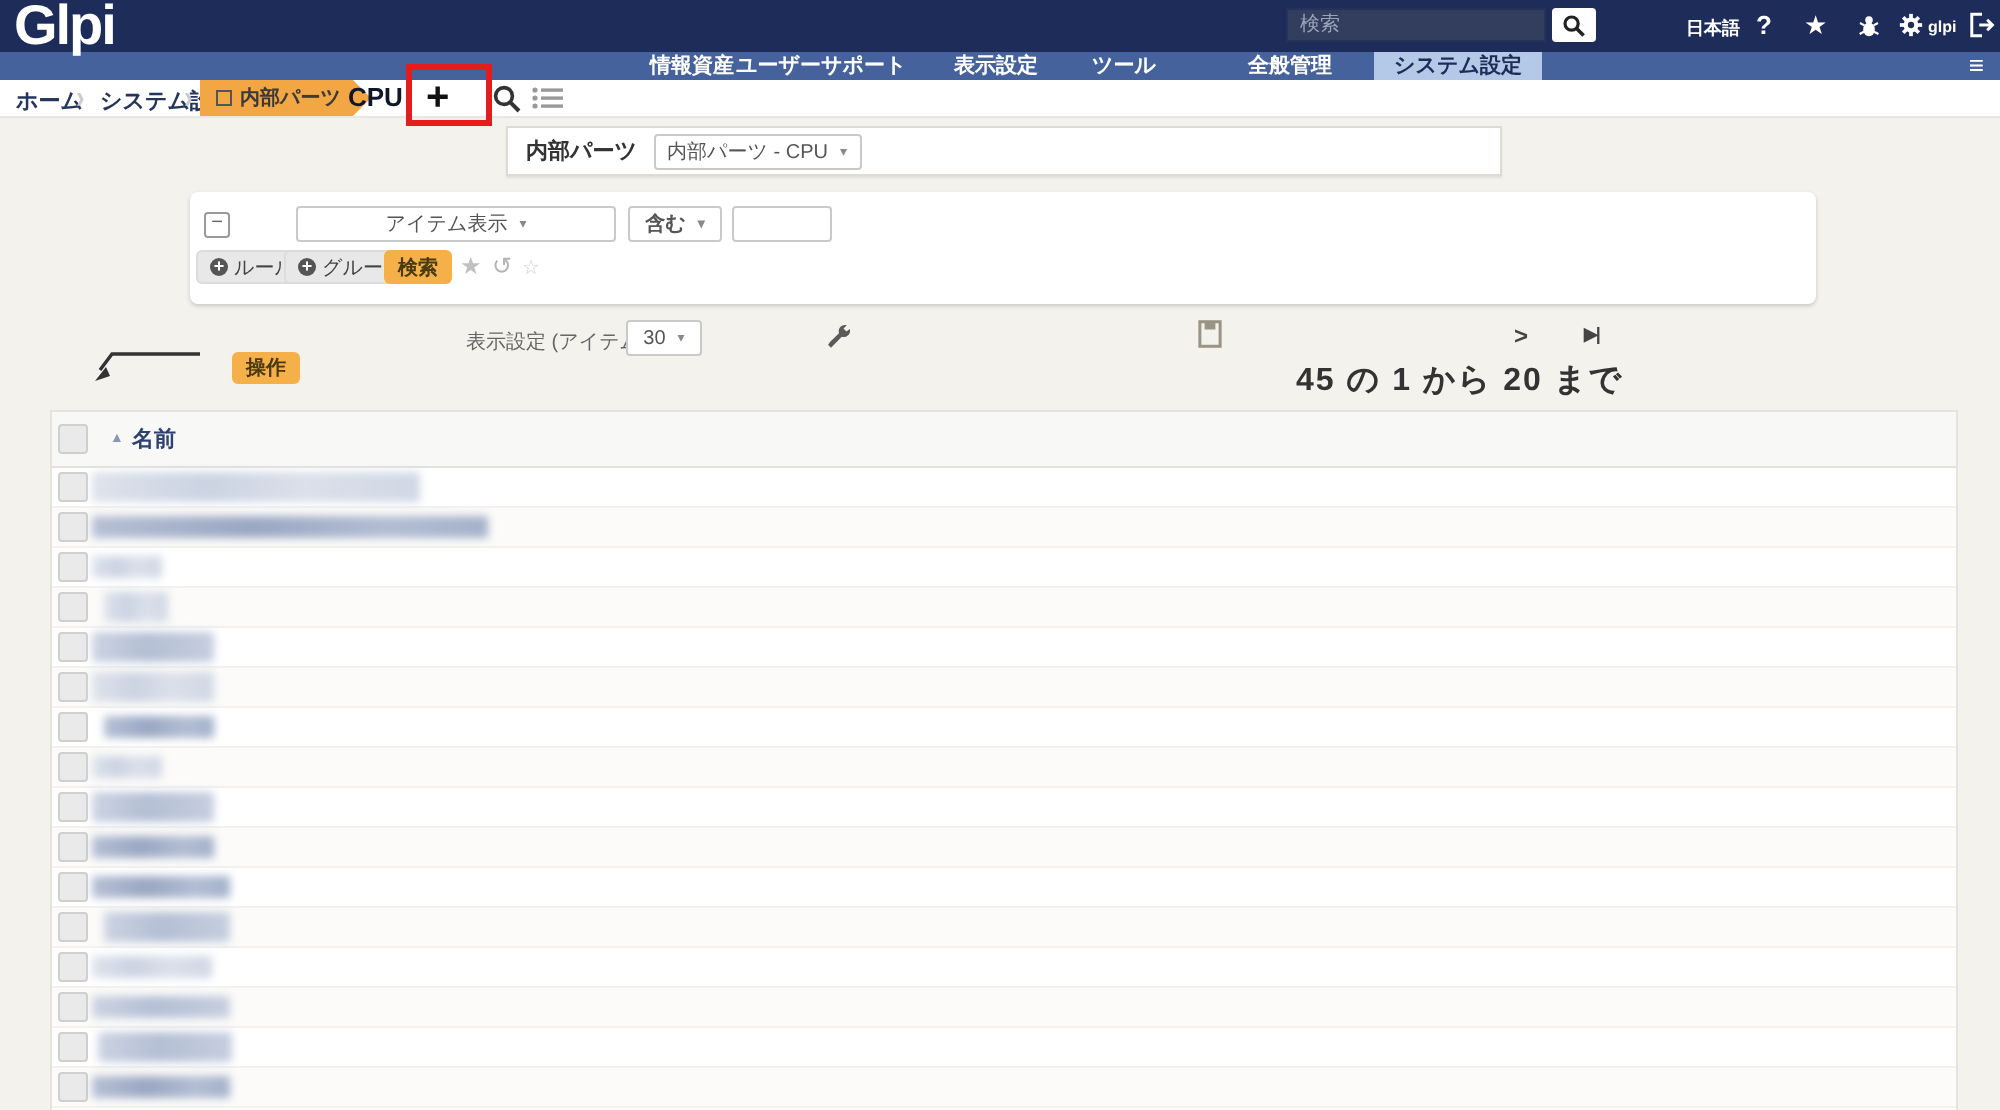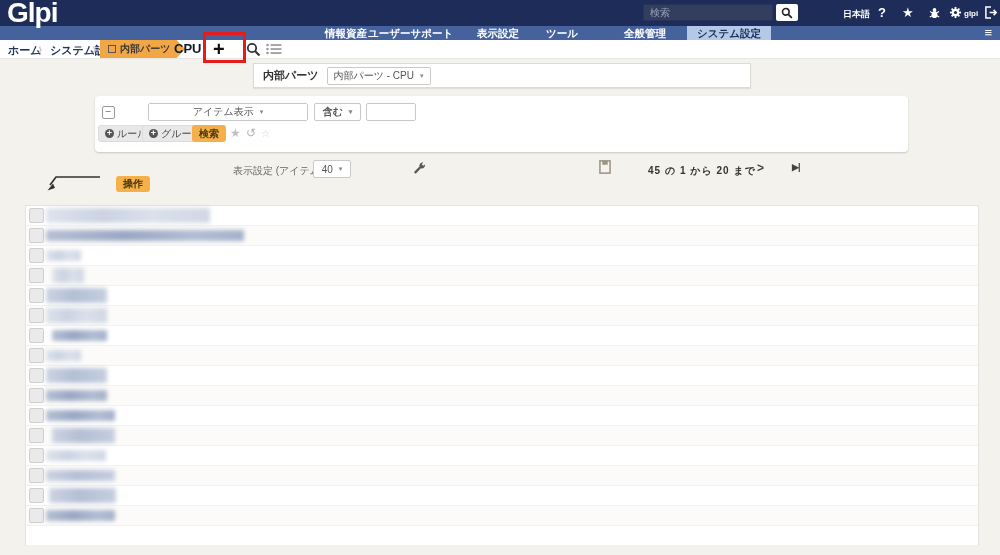--- a/index.html
+++ b/index.html
@@ -68,21 +68,21 @@
   .search-btn{position:absolute;left:97px;top:29px;height:17px;}
   .frm-star{position:absolute;left:135px;top:30px;color:#c0c0c0;font-size:12px;cursor:pointer;}
   .frm-reset{position:absolute;left:151px;top:30px;color:#b5b5b5;font-size:12px;cursor:pointer;}
   .frm-star2{position:absolute;left:166px;top:32px;color:#d0d0d0;font-size:10px;cursor:pointer;}
   
   .disp-label{position:absolute;left:233px;top:164px;font-size:10px;color:#666;}
   .count-select{position:absolute;left:313px;top:160px;width:38px;}
   .wrench{position:absolute;left:413px;top:161px;cursor:pointer;}
   .pdf-select{position:absolute;left:463px;top:160px;width:131px;font-size:9.5px;}
   .save-icon{position:absolute;left:599px;top:160px;cursor:pointer;}
-  .pager-text{position:absolute;left:648px;top:164px;font-size:10px;font-weight:bold;color:#333;letter-spacing:1px;}
+  .pager-text{position:absolute;left:648px;top:180px;font-size:16px;font-weight:bold;color:#333;letter-spacing:1px;}
   .pg-next{position:absolute;left:757px;top:161px;font-size:12px;font-weight:bold;color:#444;cursor:pointer;}
   .pg-last{position:absolute;left:792px;top:162px;font-size:9px;font-weight:bold;color:#444;letter-spacing:-1px;cursor:pointer;}
   
   .ma-arrow{position:absolute;left:42px;top:174px;}
   .action-btn{position:absolute;left:116px;top:176px;height:16px;}
   
   .table{position:absolute;left:25px;top:205px;width:952px;background:#fff;border:1px solid #e6e3de;border-bottom:none;}
   .thead{height:27px;display:flex;align-items:center;background:#f8f8f6;border-bottom:1px solid #e3e1dd;padding-left:3px;}
   .cb{width:13px;height:13px;background:#eaeaea;border:1px solid #cfcfcf;border-radius:2px;flex:none;cursor:pointer;}
   .sort{margin-left:11px;font-size:7px;color:#8a97b5;}
@@ -202,41 +202,46 @@
       <span>グループ</span>
     </span>
     <button class="btn-orange search-btn">検索</button>
     <span class="frm-star">★</span>
     <span class="frm-reset">↺</span>
     <span class="frm-star2">☆</span>
   </div>
 
   <span class="disp-label">表示設定 (アイテム数)</span>
   <span class="select count-select">
-    <span>40</span>
+    <span>30</span>
     <span class="caret">▾</span>
   </span>
   <svg class="wrench" width="13" height="14" viewBox="0 0 14 14">
     <path d="M12.8 3.2a3.4 3.4 0 0 1-4.3 4.2L4 12l-1.3 1.3-1.6-1.6L2.4 10l4.6-4.5a3.4 3.4 0 0 1 4.2-4.3L9.4 3l1.6 1.6 1.8-1.4z" fill="#5a5a5a"></path>
   </svg>
   <svg class="save-icon" width="12" height="14" viewBox="0 0 11 13">
     <rect x="0.8" y="0.8" width="9.4" height="11.4" fill="none" stroke="#9a9484" stroke-width="1.4"></rect>
     <rect x="3" y="0.8" width="5" height="3.6" fill="#9a9484"></rect>
   </svg>
   <span class="pager-text">45 の 1 から 20 まで</span>
   <span class="pg-next">&gt;</span>
   <span class="pg-last">▶|</span>
 
   <svg class="ma-arrow" width="62" height="18" viewBox="0 0 62 18">
     <path d="M58 3H14L8 11" fill="none" stroke="#333" stroke-width="1.7"></path>
     <path d="M11 9.5l-5.5 7 7.5-2.5z" fill="#333"></path>
   </svg>
   <button class="btn-orange action-btn">操作</button>
 
   <div class="table">
+    <div class="thead">
+      <span class="cb"></span>
+      <span class="sort">▲</span>
+      <span class="col-name">名前</span>
+    </div>
     <div>
         <div class="trow">
           <span class="cb"></span>
           <span class="blur light tall" style="width: 164px; margin-left: 2px;"></span>
         </div>
         <div class="trow">
           <span class="cb"></span>
           <span class="blur dark" style="width: 198px; margin-left: 2px;"></span>
         </div>
         <div class="trow">

